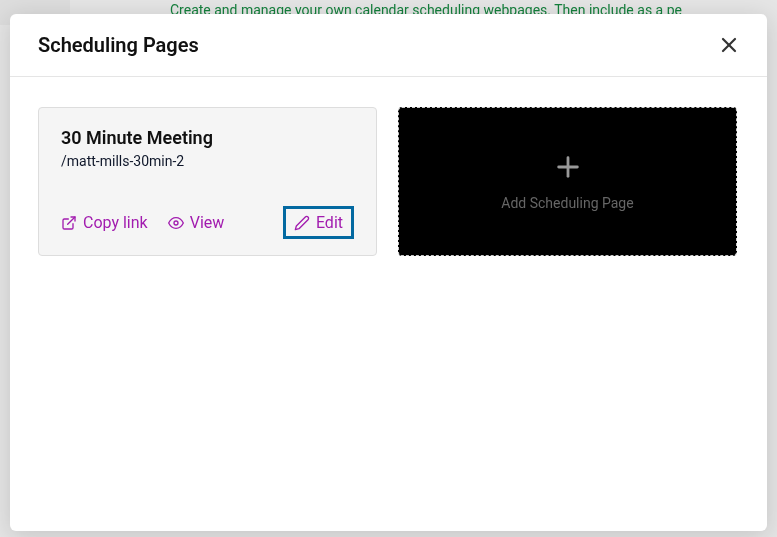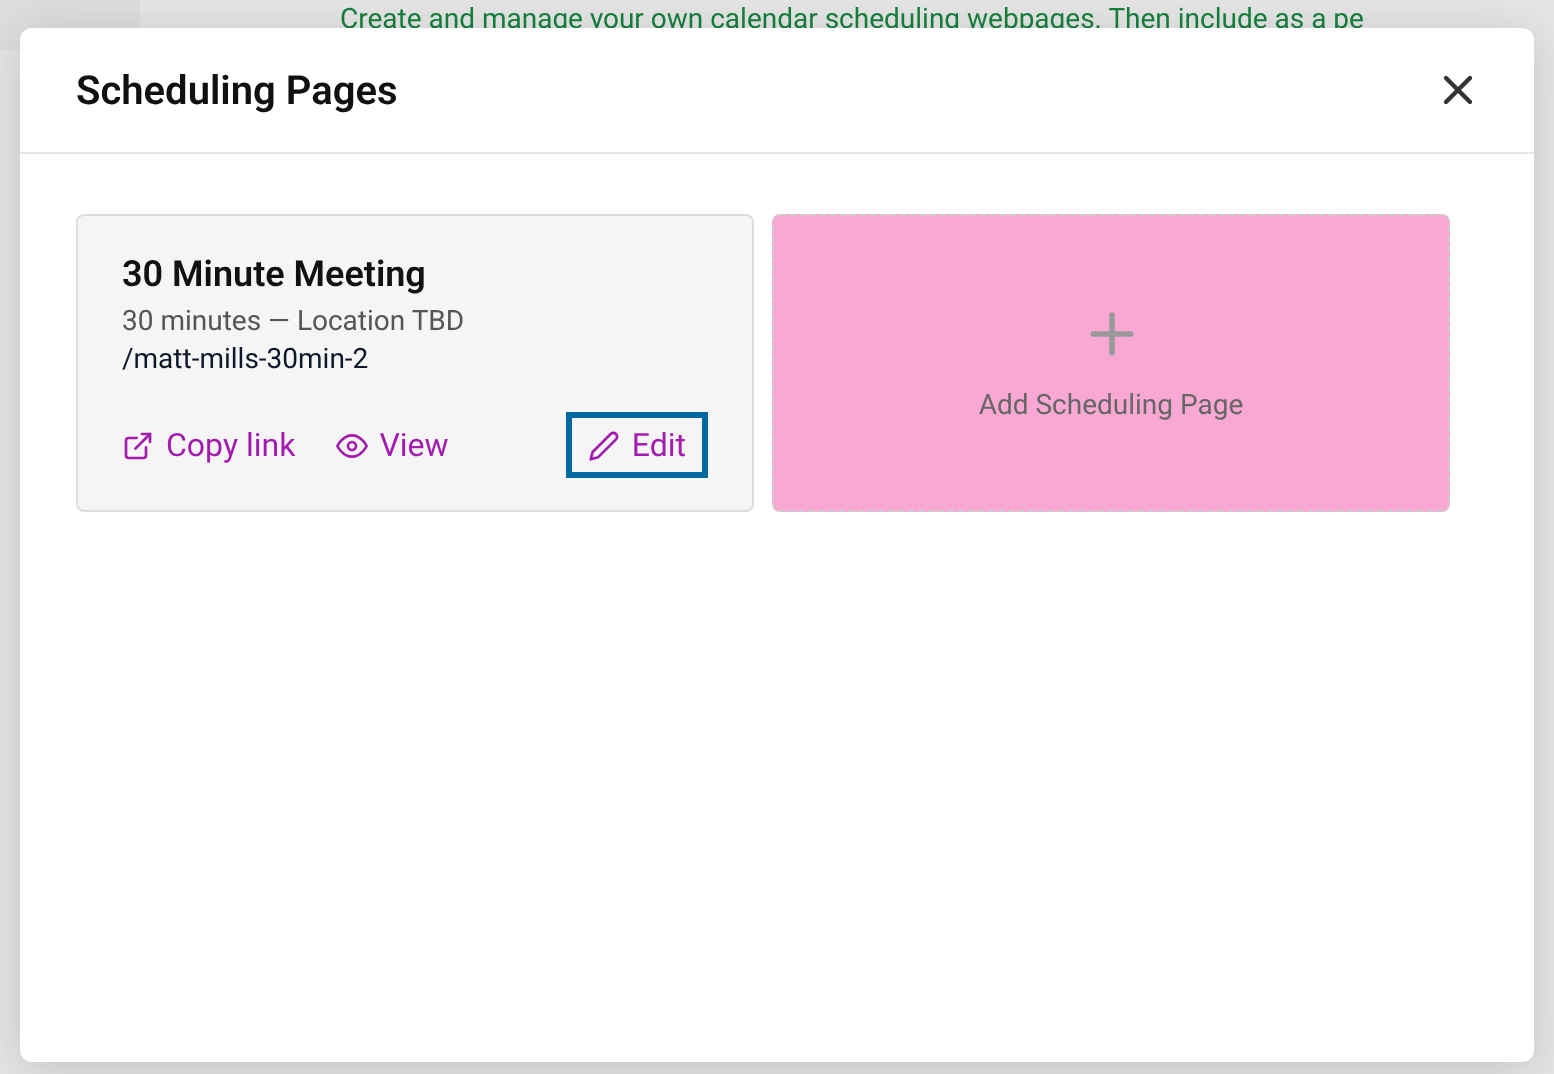--- a/index.html
+++ b/index.html
@@ -61,21 +61,21 @@
       height: 24px;
       cursor: pointer;
       color: #333;
       display: flex;
       align-items: center;
       justify-content: center;
     }
     .modal-body {
       padding: 30px 28px;
       display: flex;
-      gap: 9px;
+      gap: 21px;
     }
     .card {
       width: 339px;
       height: 149px;
       border: 1px solid #ddd;
       border-radius: 4px;
       background: #f5f5f5;
       padding: 19px 22px 16px 22px;
       display: flex;
       flex-direction: column;
@@ -119,21 +119,21 @@
       border: 3px solid #0369a1;
       padding: 4px 8px;
       display: inline-flex;
       align-items: center;
     }
     .add-card {
       width: 339px;
       height: 149px;
       border: 1px dashed #ccc;
       border-radius: 4px;
-      background: #f9a8d4;
+      background: #000000;
       display: flex;
       flex-direction: column;
       align-items: center;
       justify-content: center;
       cursor: pointer;
       gap: 14px;
     }
     .plus-icon {
       color: #999;
     }
@@ -156,21 +156,20 @@
         <line x1="4" y1="4" x2="16" y2="16"></line>
         <line x1="16" y1="4" x2="4" y2="16"></line>
       </svg>
     </div>
   </div>
 
   <div class="modal-body">
 
     <div class="card">
       <div class="card-title">30 Minute Meeting</div>
-      <div class="card-subtitle">30 minutes — Location TBD</div>
       <div class="card-slug">/matt-mills-30min-2</div>
 
       <div class="card-actions">
         <a class="action-link">
           <svg viewBox="0 0 24 24" fill="none" stroke="currentColor" stroke-width="2" stroke-linecap="round" stroke-linejoin="round">
             <path d="M18 13v6a2 2 0 0 1-2 2H5a2 2 0 0 1-2-2V8a2 2 0 0 1 2-2h6"></path>
             <polyline points="15 3 21 3 21 9"></polyline>
             <line x1="10" y1="14" x2="21" y2="3"></line>
           </svg>
           <span>Copy link</span>

